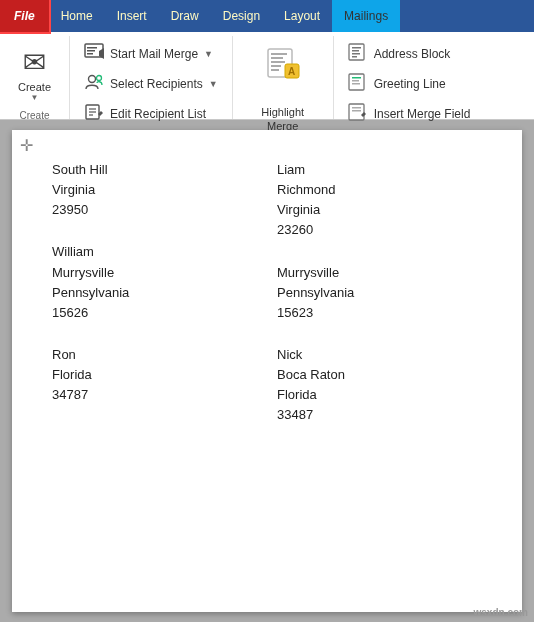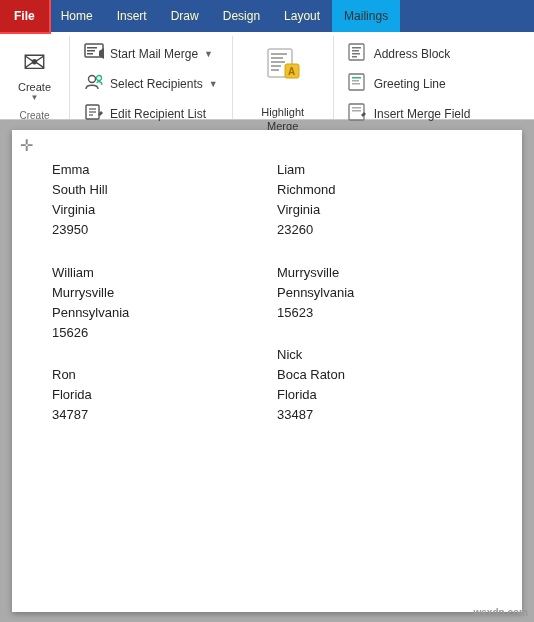--- a/index.html
+++ b/index.html
@@ -32,20 +32,21 @@
     .ribbon-tab.active {
       background: #0ea5e9;
       color: #333;
     }
     .ribbon-tab.file-tab {
       background: #c41f1f;
       color: white;
       font-weight: 600;
       border: 2px solid #c41f1f;
       outline: 2px solid #ff4444;
+      font-style: italic;
     }
 
     
     .ribbon-body {
       background: white;
       border-bottom: 1px solid #c8c8c8;
       display: flex;
       align-items: stretch;
       height: 88px;
       padding: 4px 0 0 0;
@@ -329,21 +330,20 @@
 
 </div>
 
 <div class="doc-area">
   <div class="doc-page">
     <div class="move-handle">✛</div>
     <div class="doc-columns">
 
       <div>
         <div class="doc-person">
-          <div class="doc-person-line">Emma</div>
           <div class="doc-person-line">South Hill</div>
           <div class="doc-person-line">Virginia</div>
           <div class="doc-person-line">23950</div>
         </div>
         <div class="doc-person">
           <div class="doc-person-line">William</div>
           <div class="doc-person-line">Murrysville</div>
           <div class="doc-person-line">Pennsylvania</div>
           <div class="doc-person-line">15626</div>
         </div>

